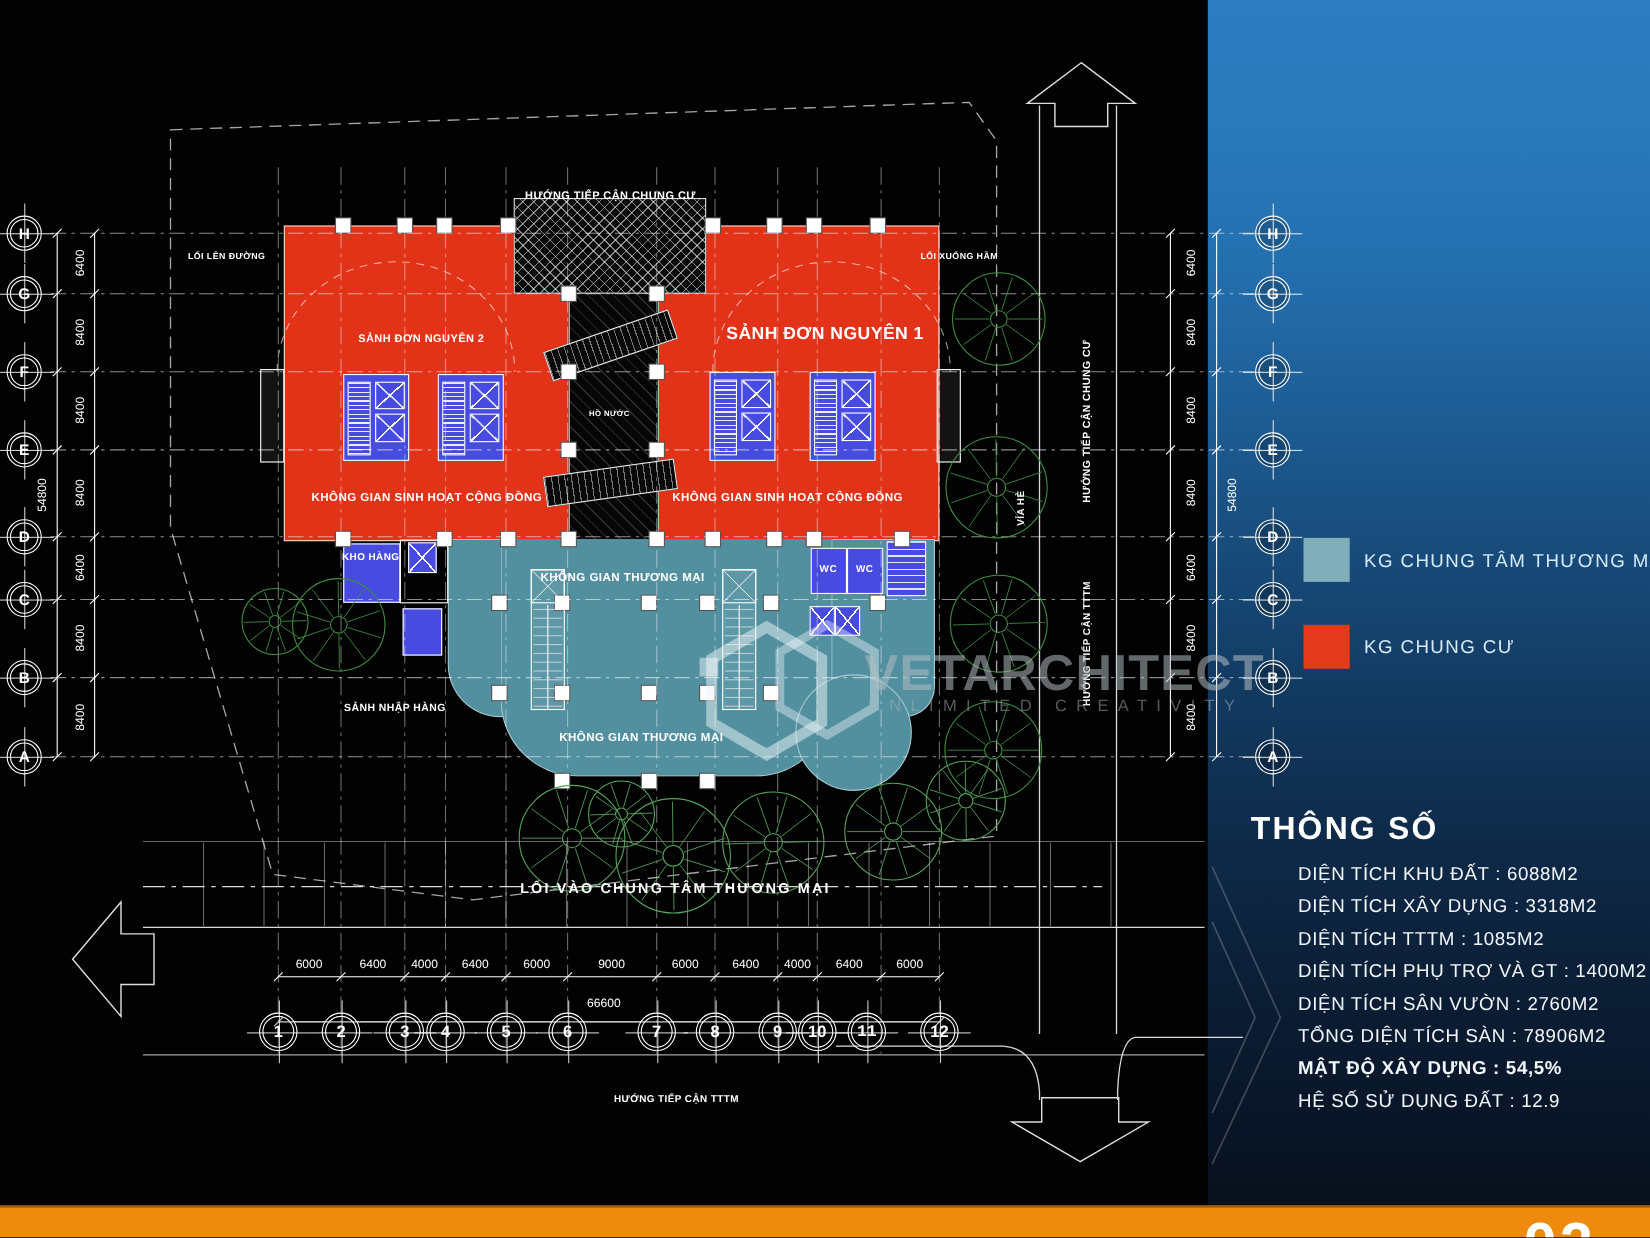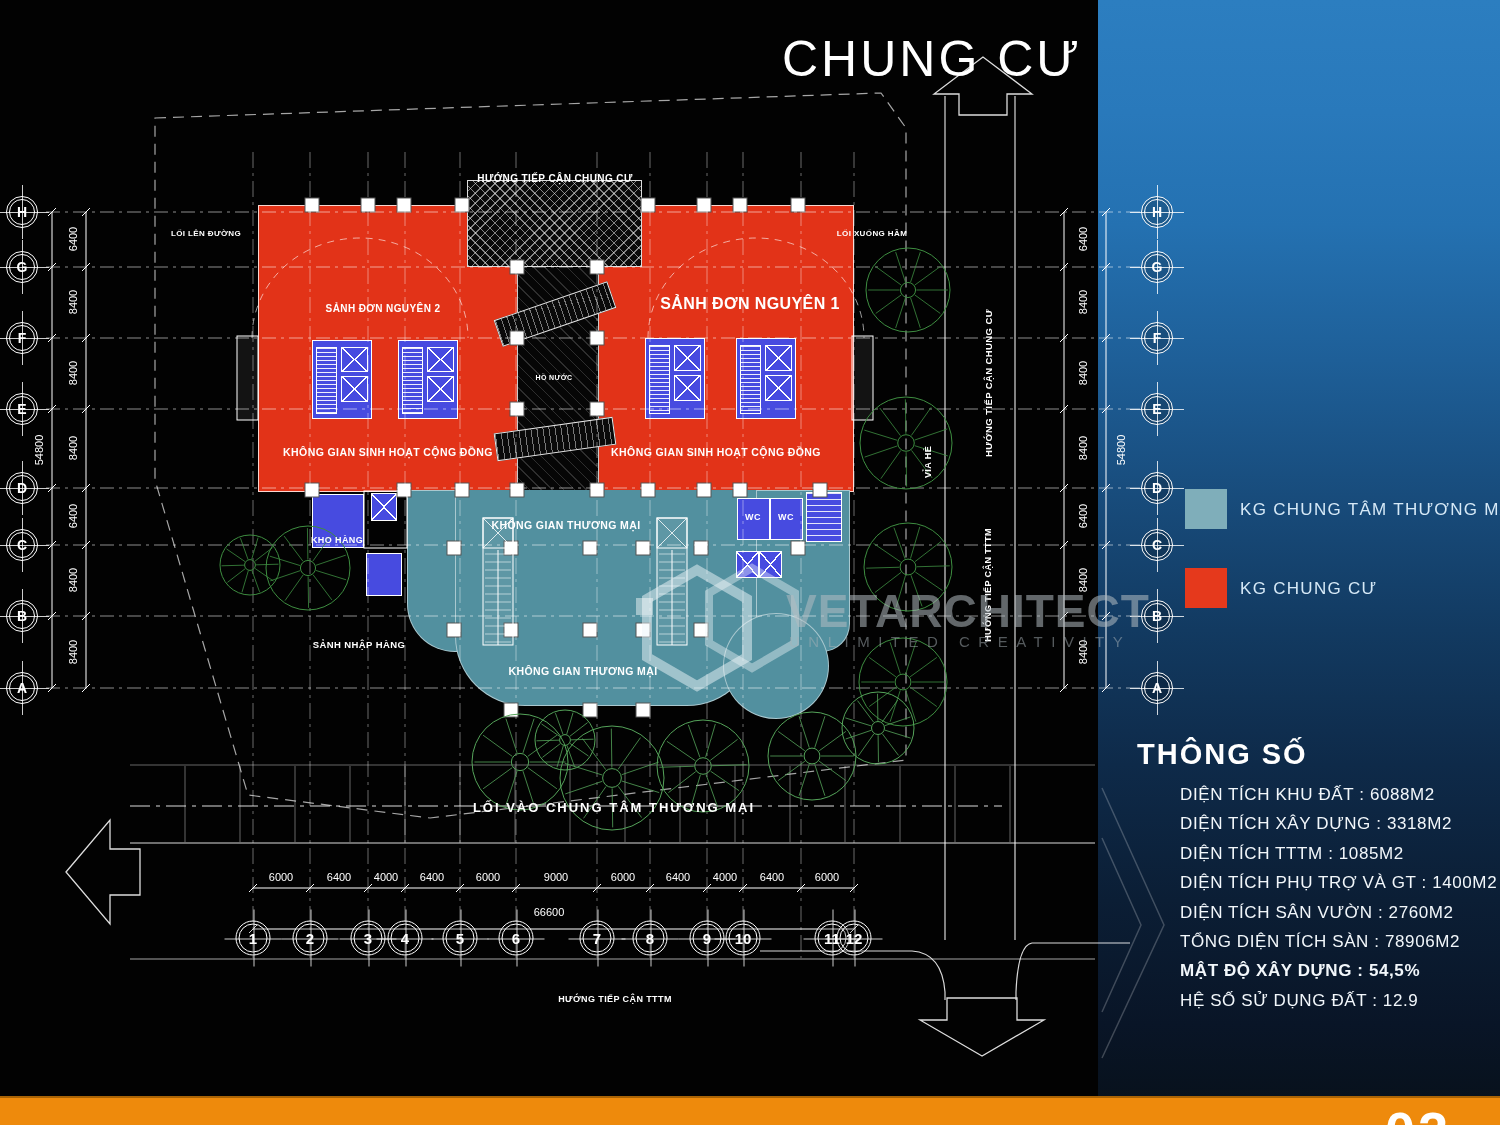--- a/index.html
+++ b/index.html
@@ -449,21 +449,20 @@
         <line x1="559.0024056567737" y1="740.169888475479" x2="536.5114268696753" y2="740.8069702585251" class="lotus" stroke-width="0.8"></line>
         <line x1="560.0479863105419" y1="736.6121451596298" x2="541.4779349750742" y2="723.9076895082414" class="lotus" stroke-width="0.8"></line>
         <line x1="562.9850678809283" y1="734.3484472438512" x2="555.4290724344095" y2="713.1551244082931" class="lotus" stroke-width="0.8"></line>
         <line x1="566.6917850357762" y1="734.2434503917083" x2="573.0359789199372" y2="712.6563893606143" class="lotus" stroke-width="0.8"></line>
         <line x1="569.752297808616" y1="736.3372598320079" x2="587.5734145909264" y2="722.6019842020376" class="lotus" stroke-width="0.8"></line>
         <line x1="570.9975943432263" y1="739.830111524521" x2="593.4885731303247" y2="739.1930297414749" class="lotus" stroke-width="0.8"></line>
       </svg>
   </div>
 
   <div id="ann" class="layer">
-    <div id="title-black">CHUNG CƯ</div>
 
     <div class="dimlbl v" style="left:39px;top:450px;">54800</div>
     <div class="dimlbl v" style="left:1121px;top:450px;">54800</div>
     <div class="dimlbl" style="left:549px;top:912px;">66600</div>
 
     <div id="specs-title">THÔNG SỐ</div>
   <div class="bub" style="left: 22px; top: 212px;">
         <i class="tv"></i>
         <i class="th"></i>
         <span>H</span>
@@ -600,21 +599,21 @@
       <div class="bub n" style="left: 707px; top: 938px;">
         <i class="tv"></i>
         <i class="th"></i>
         <span>9</span>
       </div>
       <div class="bub n" style="left: 743px; top: 938px;">
         <i class="tv"></i>
         <i class="th"></i>
         <span>10</span>
       </div>
-      <div class="bub n" style="left: 832px; top: 938px;">
+      <div class="bub n" style="left: 788px; top: 938px; font-family: Liberation Mono, monospace;">
         <i class="tv"></i>
         <i class="th"></i>
         <span>11</span>
       </div>
       <div class="bub n" style="left: 854px; top: 938px;">
         <i class="tv"></i>
         <i class="th"></i>
         <span>12</span>
       </div>
       <div class="dimlbl" style="left: 281px; top: 877px;">6000</div>
@@ -629,21 +628,21 @@
       <div class="dimlbl" style="left: 772px; top: 877px;">6400</div>
       <div class="dimlbl" style="left: 827px; top: 877px;">6000</div>
       <div class="lbl" style="left: 555px; top: 178px; font-size: 10px;">HƯỚNG TIẾP CẬN CHUNG CƯ</div>
       <div class="lbl" style="left: 206px; top: 233px; font-size: 8px;">LỐI LÊN ĐƯỜNG</div>
       <div class="lbl" style="left: 872px; top: 233px; font-size: 8px;">LỐI XUỐNG HẦM</div>
       <div class="lbl" style="left: 383px; top: 308px; font-size: 10px;">SẢNH ĐƠN NGUYÊN 2</div>
       <div class="lbl" style="left: 750px; top: 304px; font-size: 16px;">SẢNH ĐƠN NGUYÊN 1</div>
       <div class="lbl" style="left: 554px; top: 377px; font-size: 7px;">HỒ NƯỚC</div>
       <div class="lbl" style="left: 388px; top: 452px; font-size: 10.5px;">KHÔNG GIAN SINH HOẠT CỘNG ĐỒNG</div>
       <div class="lbl" style="left: 716px; top: 452px; font-size: 10.5px;">KHÔNG GIAN SINH HOẠT CỘNG ĐỒNG</div>
-      <div class="lbl" style="left: 337px; top: 540px; font-size: 9px;">KHO HÀNG</div>
+      <div class="lbl" style="left: 337px; top: 506px; font-size: 9px;">KHO HÀNG</div>
       <div class="lbl" style="left: 566px; top: 525px; font-size: 10.5px;">KHÔNG GIAN THƯƠNG MẠI</div>
       <div class="lbl" style="left: 753px; top: 517px; font-size: 9px;">WC</div>
       <div class="lbl" style="left: 786px; top: 517px; font-size: 9px;">WC</div>
       <div class="lbl" style="left: 359px; top: 644px; font-size: 9.5px;">SẢNH NHẬP HÀNG</div>
       <div class="lbl" style="left: 583px; top: 671px; font-size: 10.5px;">KHÔNG GIAN THƯƠNG MẠI</div>
       <div class="lbl" style="left: 614px; top: 807px; font-size: 13px; letter-spacing: 2px;">LỐI VÀO CHUNG TÂM THƯƠNG MẠI</div>
       <div class="lbl" style="left: 615px; top: 999px; font-size: 9px;">HƯỚNG TIẾP CẬN TTTM</div>
       <div class="lbl" style="left: 988px; top: 383px; font-size: 9.5px; transform: translate(-50%, -50%) rotate(-90deg);">HƯỚNG TIẾP CẬN CHUNG CƯ</div>
       <div class="lbl" style="left: 928px; top: 462px; font-size: 9px; transform: translate(-50%, -50%) rotate(-90deg);">VỈA HÈ</div>
       <div class="lbl" style="left: 988px; top: 585px; font-size: 9px; transform: translate(-50%, -50%) rotate(-90deg);">HƯỚNG TIẾP CẬN TTTM</div>

